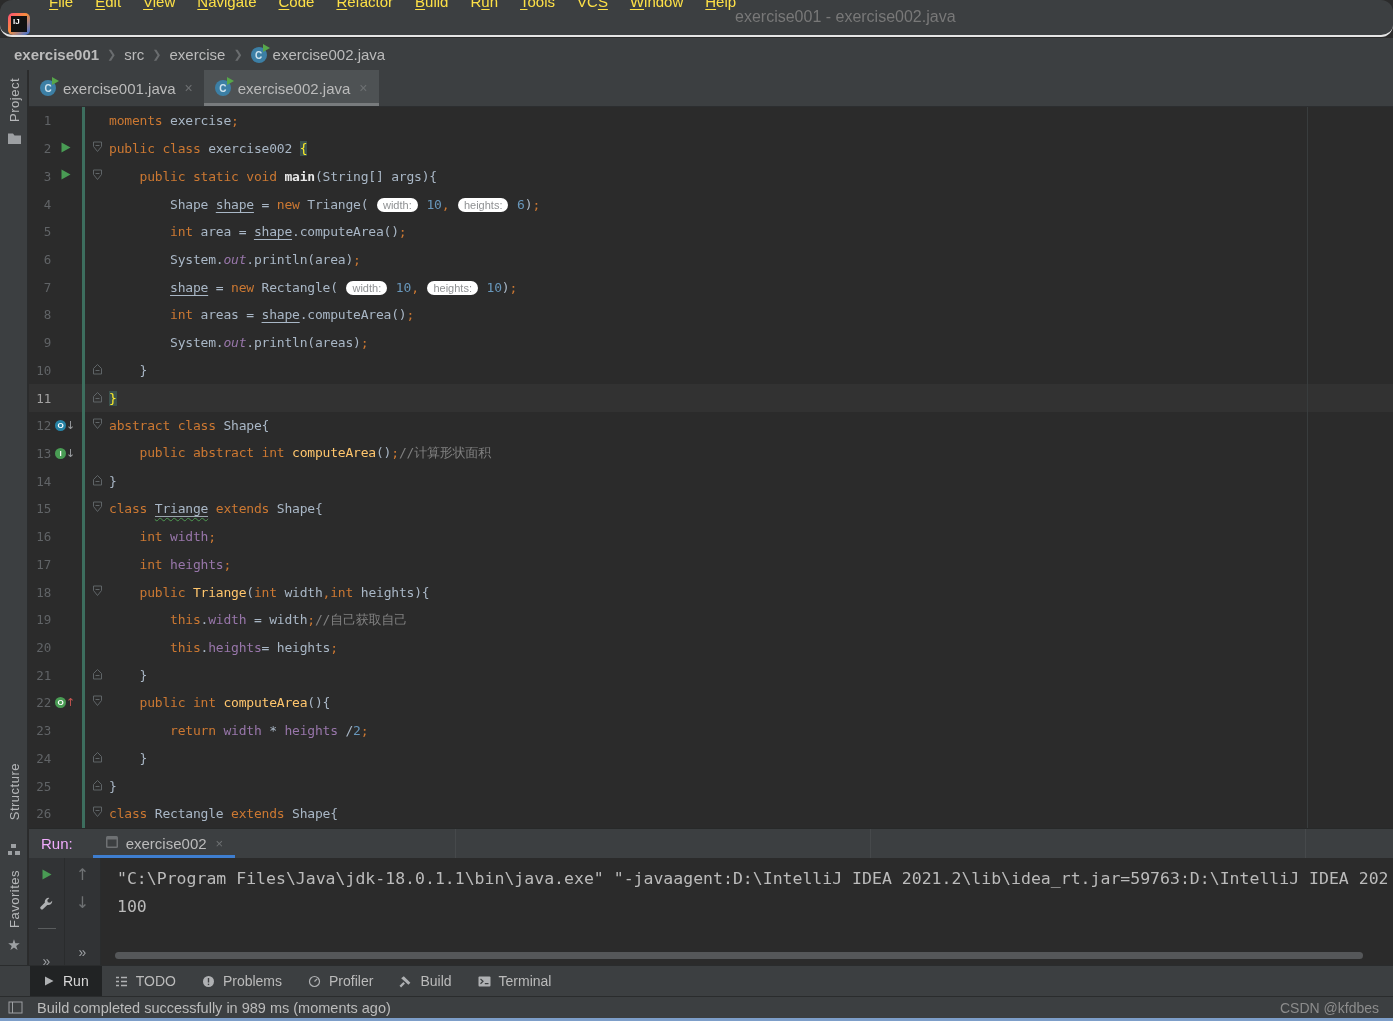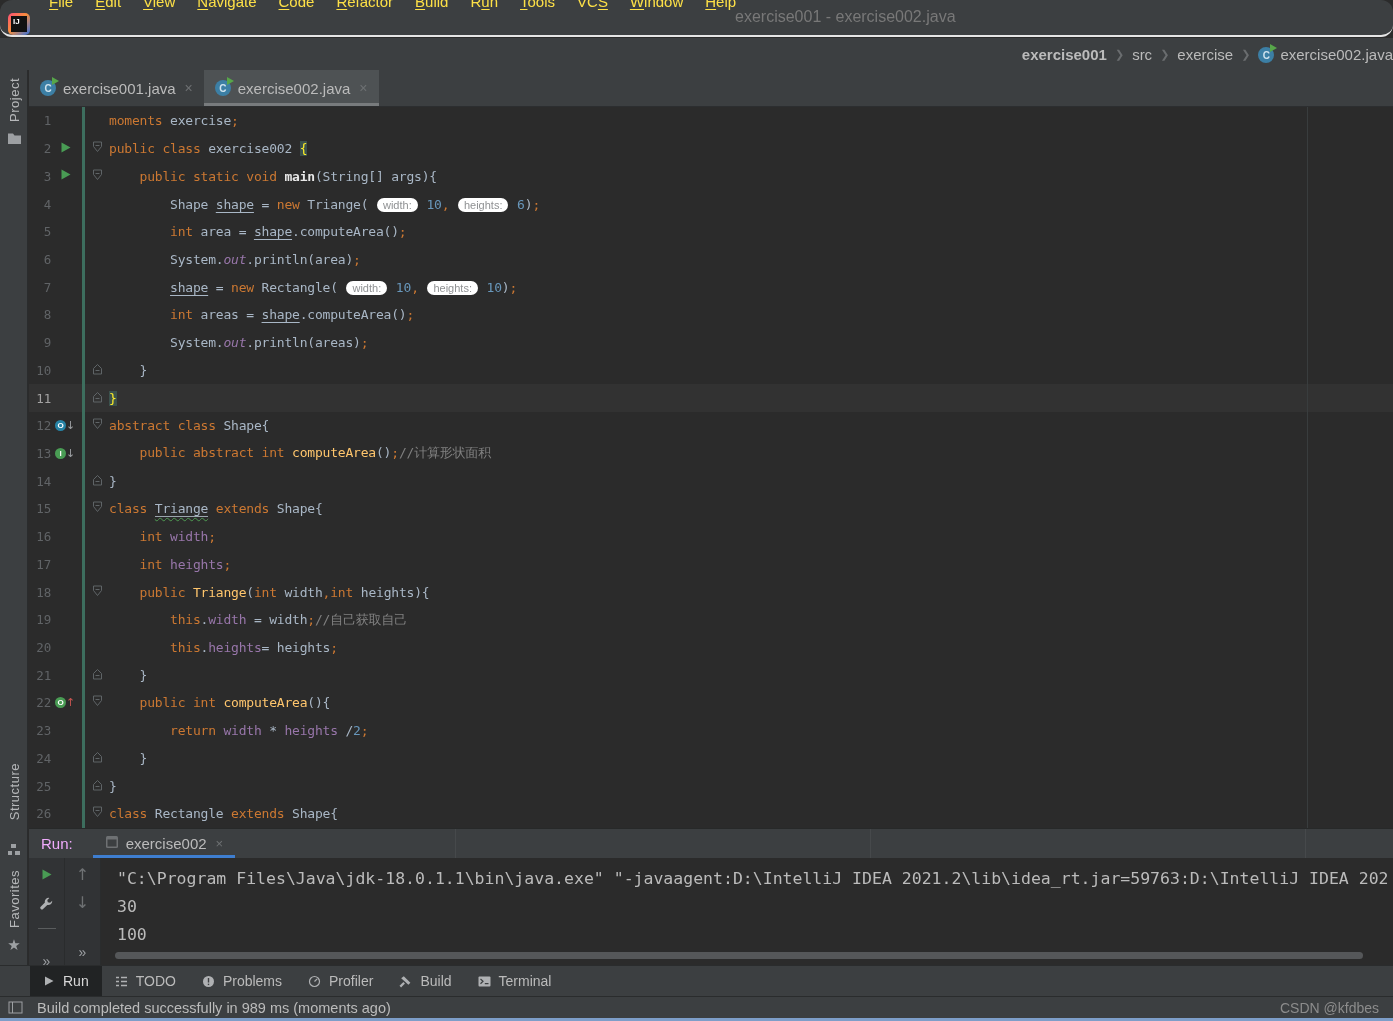--- a/index.html
+++ b/index.html
@@ -14,21 +14,21 @@
           background:linear-gradient(135deg,#fc4d77 0%,#f98e3c 45%,#2f6fe0 100%); flex:none; }
   .logo .logo-inner { position:absolute; left:3px; top:3px; right:3px; bottom:3px; background:#111;
           color:#fff; font-size:8px; font-weight:bold; display:flex; align-items:flex-start; justify-content:flex-start;
           padding:1px 0 0 2px; letter-spacing:0; }
   .menu-item { padding:15px 11px; font-size:15px; color:#fde047; line-height:36px; cursor:default; }
   .menu-item .mn { text-decoration:underline; text-underline-offset:2px; }
   .win-title { position:absolute; left:735px; top:8px; font-size:16px; color:#787878; }
 
   
   .crumbs { position:absolute; left:0; top:38px; width:100%; height:32px; background:#3C3F41;
-            display:flex; align-items:center; padding-left:14px; font-size:15px; color:#BBBBBB;justify-content:flex-end; }
+            display:flex; align-items:center; padding-left:14px; font-size:15px; color:#BBBBBB; }
   .crumb-sep { color:#6A6D6F; margin:0 8px; font-size:11px; }
   .crumb.first { font-weight:bold; }
   .crumb-icon { margin-right:6px; }
 
   
   .stripe { position:absolute; left:0; top:70px; width:28px; height:895px; background:#3C3F41;
             border-right:1px solid #2A2C2D; }
   .sgroup { position:absolute; left:0; width:28px; display:flex; flex-direction:column; align-items:center; }
   .stripe-label { writing-mode:vertical-rl; transform:rotate(180deg); color:#B6B8BA; font-size:13px;
                   letter-spacing:.5px; }
@@ -558,21 +558,21 @@
       <span class="spacer"></span>
       <span class="rc-chevrons">»</span>
     </div>
     <div class="run-col">
       <span class="rc-arrow">↑</span>
       <span class="rc-arrow">↓</span>
       <span class="spacer"></span>
       <span class="rc-chevrons">»</span>
     </div>
     <div class="console">
-      <div id="console-lines"><div>"C:\Program Files\Java\jdk-18.0.1.1\bin\java.exe" "-javaagent:D:\IntelliJ IDEA 2021.2\lib\idea_rt.jar=59763:D:\IntelliJ IDEA 202</div><div>30</div><div>100</div></div>
+      <div id="console-lines"><div>"C:\Program Files\Java\jdk-18.0.1.1\bin\java.exe" "-javaagent:D:\IntelliJ IDEA 2021.2\lib\idea_rt.jar=59763:D:\IntelliJ IDEA 202</div><div>100</div></div>
       <div class="h-scroll"></div>
     </div>
   </div>
 
   <div class="toolbar-bottom" id="toolbar-bottom">
       <div class="tool-btn active">
         <span style="display:inline-flex">
           <svg width="12" height="12" viewBox="0 0 12 12">
             <path d="M2 1.5l8.5 4.5L2 10.5z" fill="#AFB1B3"></path>
           </svg>

